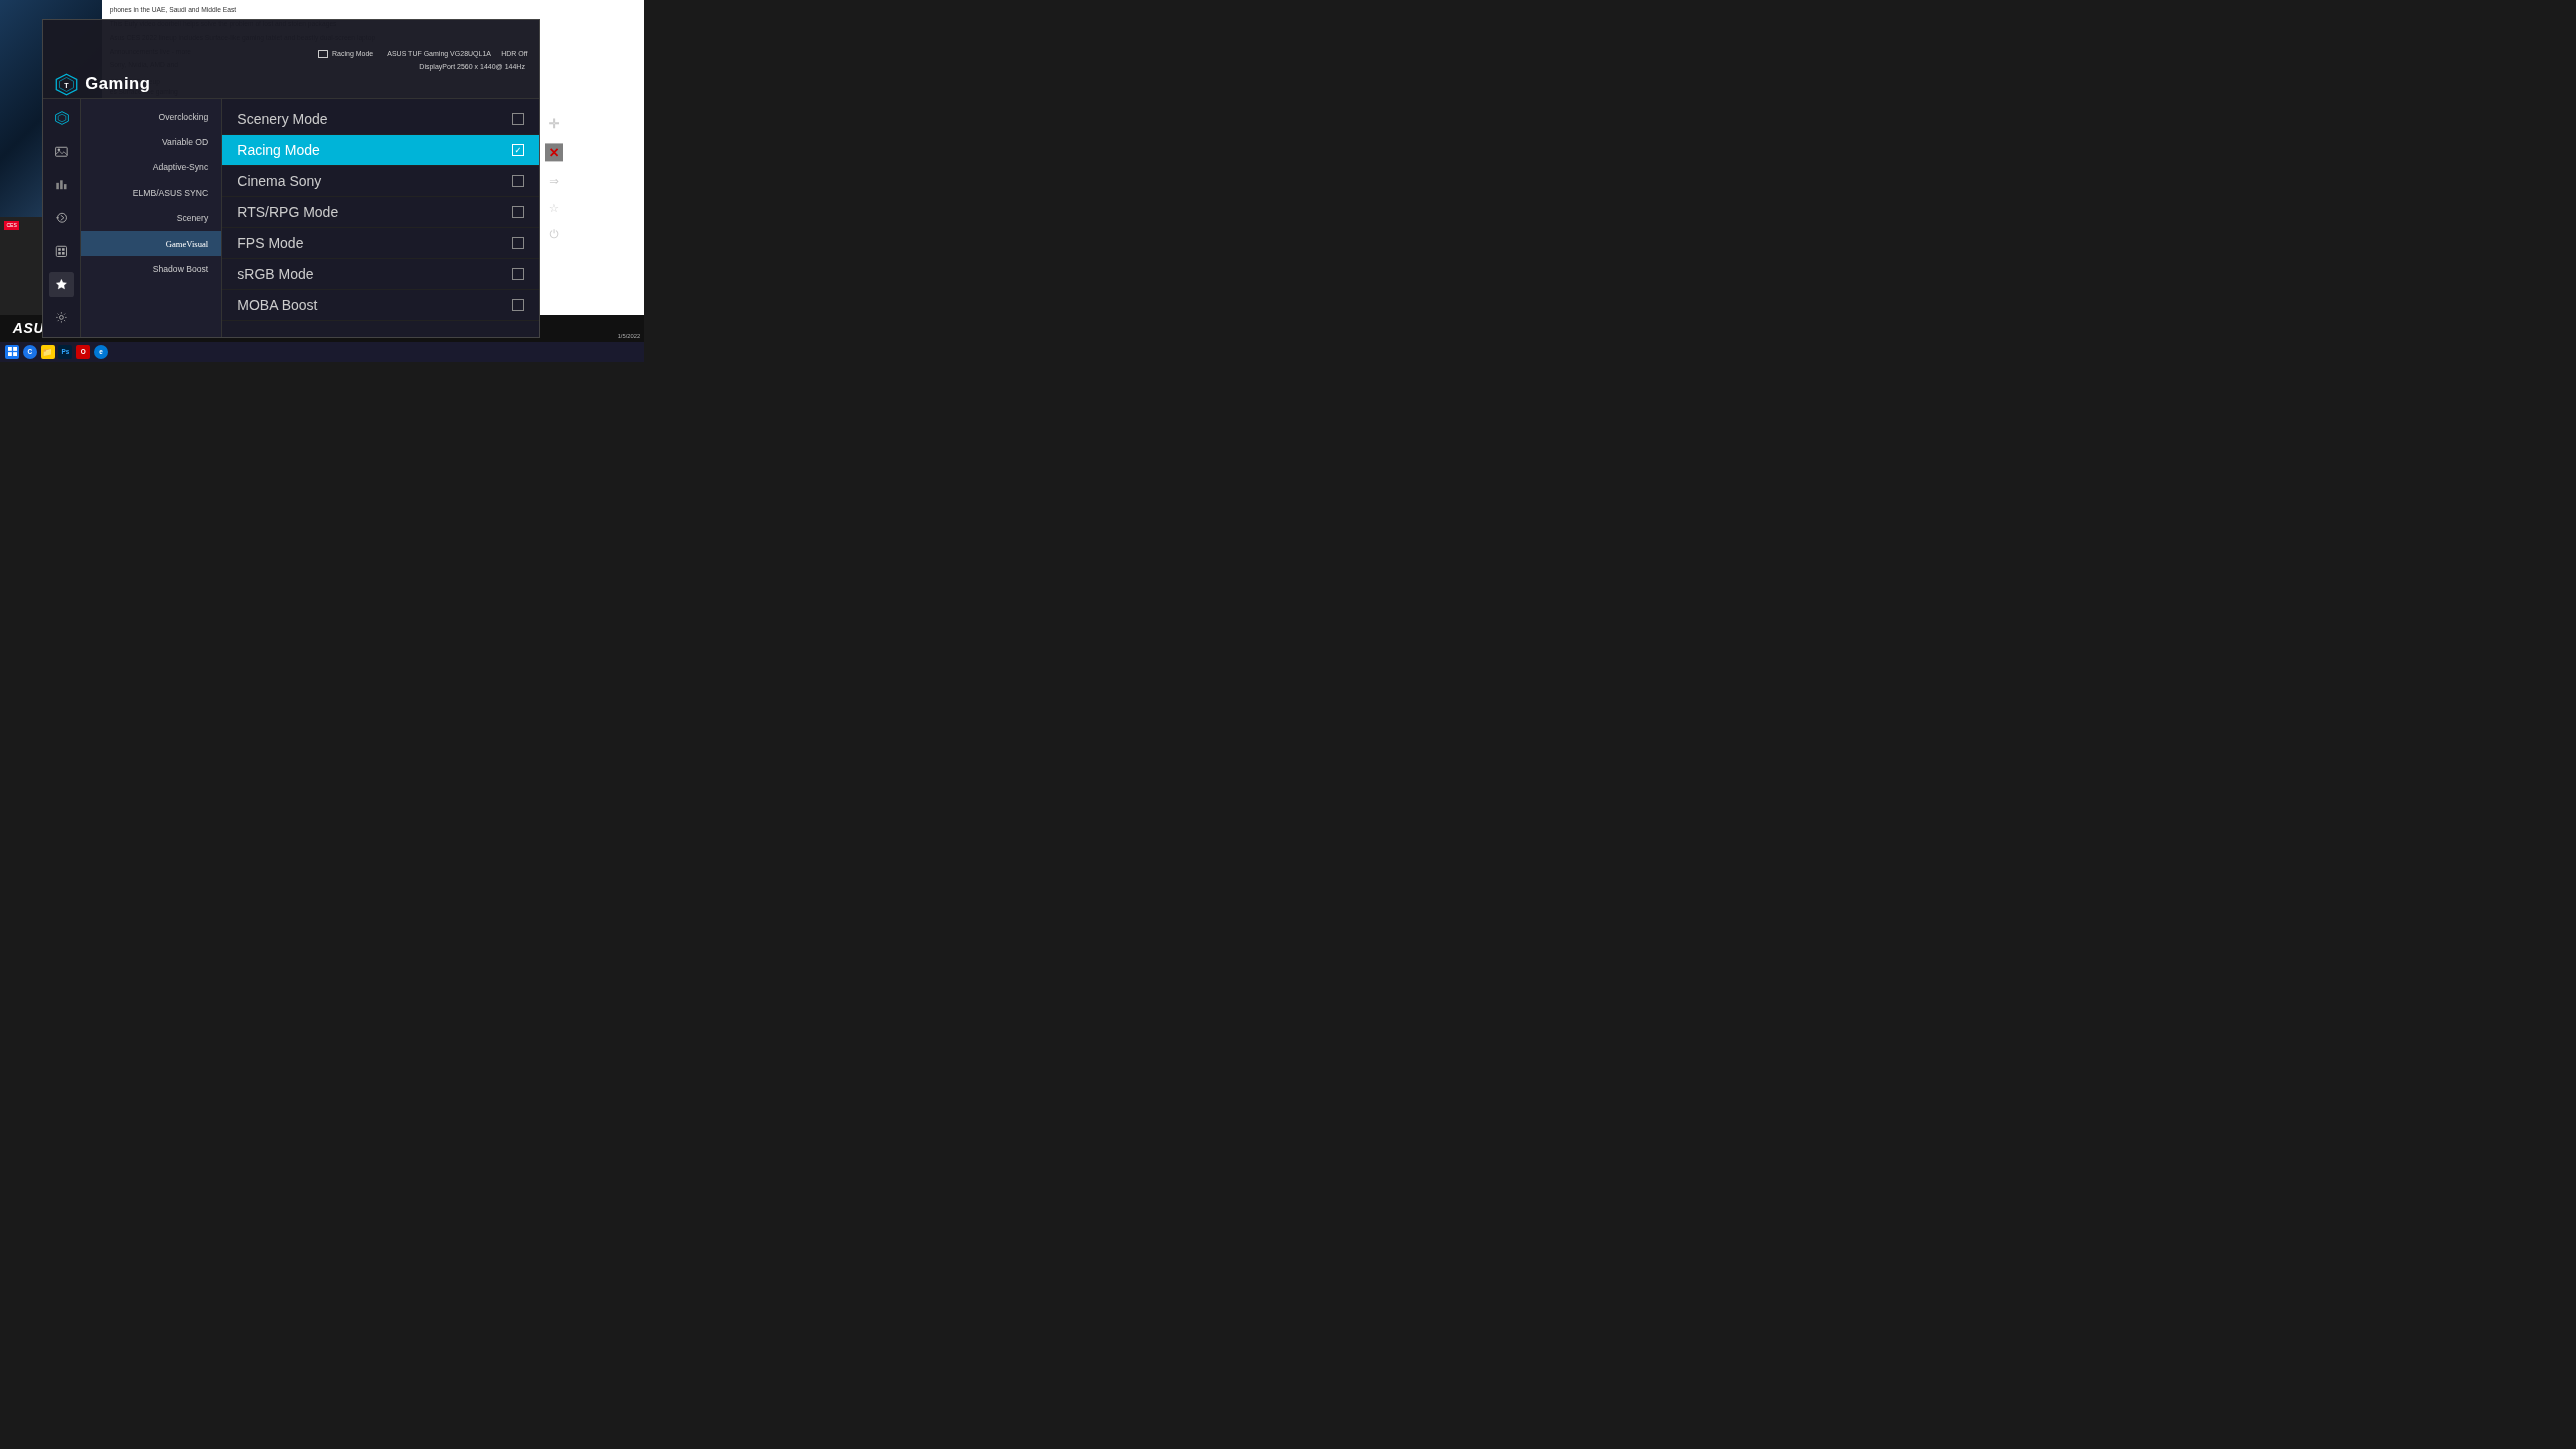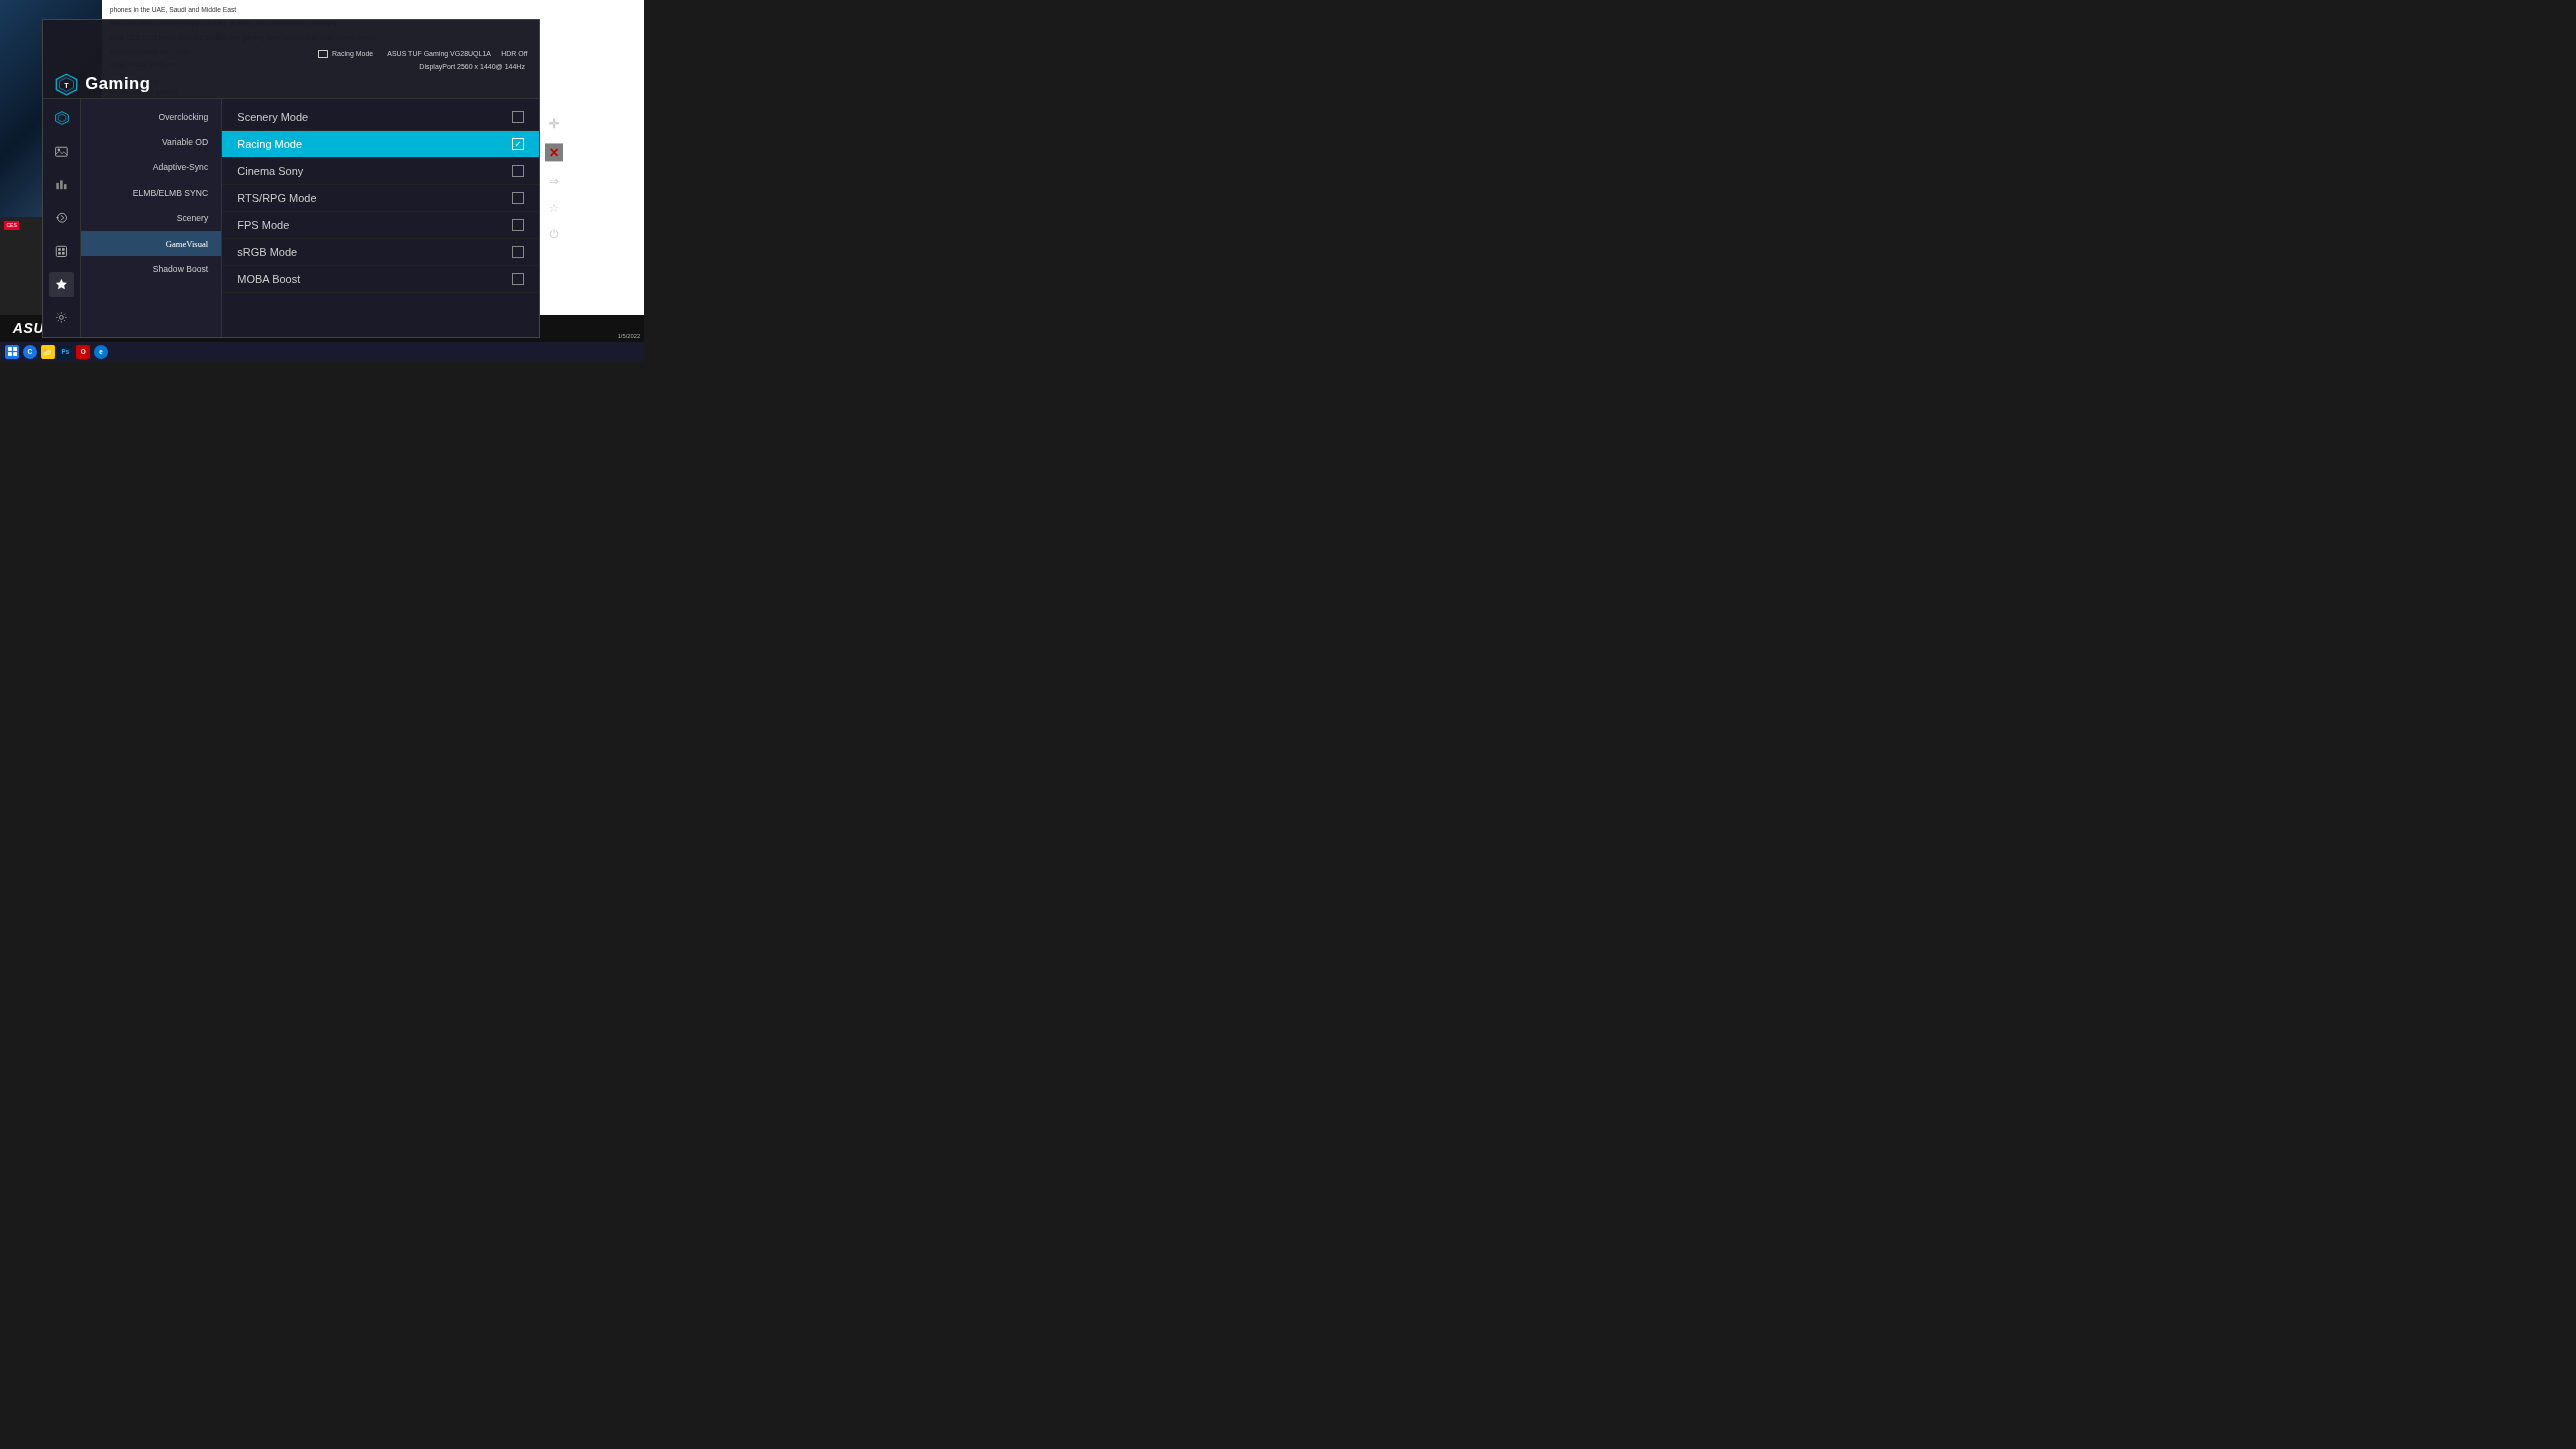--- a/index.html
+++ b/index.html
@@ -224,21 +224,21 @@
       background: #1a1a28;
       padding: 5.1px 0;
     }
 
     .panel-option {
       display: flex;
       align-items: center;
       justify-content: space-between;
       padding: 7px 15.3px;
       color: #ccc;
-      font-size: 11px;
+      font-size: 14px;
       cursor: pointer;
       border-bottom: 0.6px solid #222;
     }
 
     .panel-option.selected {
       background: #00b4d8;
       color: #fff;
     }
 
     .checkbox {
@@ -372,21 +372,21 @@
       <div class="menu-item">
         <span>Overclocking</span>
       </div>
       <div class="menu-item">
         <span>Variable OD</span>
       </div>
       <div class="menu-item">
         <span>Adaptive-Sync</span>
       </div>
       <div class="menu-item">
-        <span>ELMB/ELMB SYNC</span>
+        <span>ELMB/ASUS SYNC</span>
       </div>
       <div class="menu-item">
         <span>Scenery</span>
       </div>
       <div class="menu-item active">
         <span>GameVisual</span>
       </div>
       <div class="menu-item">
         <span>Shadow Boost</span>
       </div>

